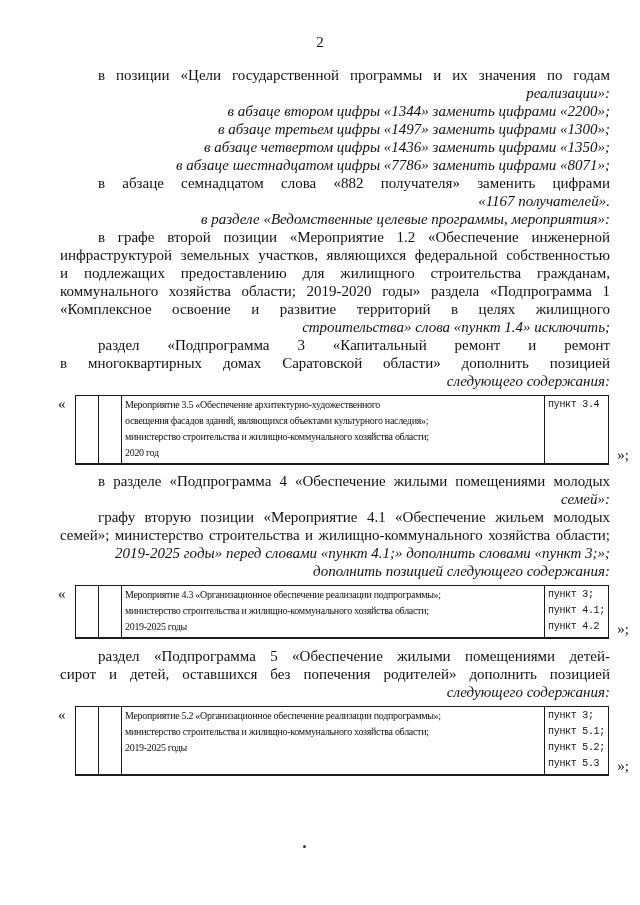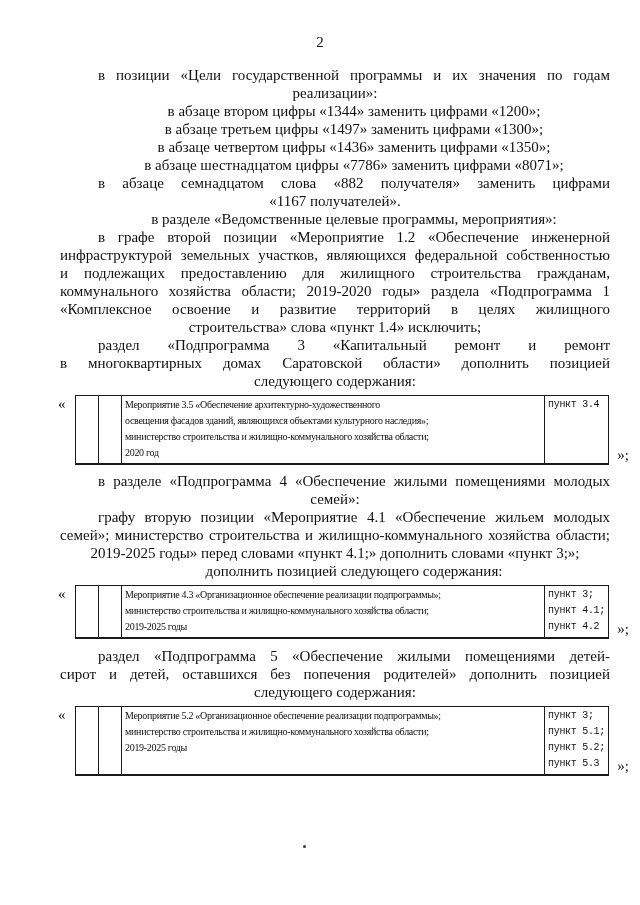--- a/index.html
+++ b/index.html
@@ -23,21 +23,21 @@
     line-height: 18px;
   }
   .content {
     margin: 15px 30px 0 60px;
     font-size: 15px;
     line-height: 18px;
   }
   .line { min-height: 18px; }
   
   .para .line { text-align: justify; text-align-last: justify; }
-  .para .line:last-child { text-align: center; text-align-last: auto; }
+  .para .line:last-child { text-align: right; text-align-last: auto; font-style: italic; }
   .para .line:first-child { text-indent: 38px; }
   .gap-top { margin-top: 8px; }
 
   
   .tablewrap { position: relative; margin: 5px 0 7px 15px; width: 533px; }
   table.amtable {
     border-collapse: collapse;
     width: 533px;
     table-layout: fixed;
   }
@@ -81,21 +81,21 @@
 <div class="page">
   <div class="pagenum">2</div>
 
   <div class="content">
 
     <div class="para">
         <div class="line">в позиции «Цели государственной программы и их значения по годам</div>
         <div class="line">реализации»:</div>
       </div>
     <div class="para">
-        <div class="line">в абзаце втором цифры «1344» заменить цифрами «1200»;</div>
+        <div class="line">в абзаце втором цифры «1344» заменить цифрами «2200»;</div>
       </div>
     <div class="para">
         <div class="line">в абзаце третьем цифры «1497» заменить цифрами «1300»;</div>
       </div>
     <div class="para">
         <div class="line">в абзаце четвертом цифры «1436» заменить цифрами «1350»;</div>
       </div>
     <div class="para">
         <div class="line">в абзаце шестнадцатом цифры «7786» заменить цифрами «8071»;</div>
       </div>

